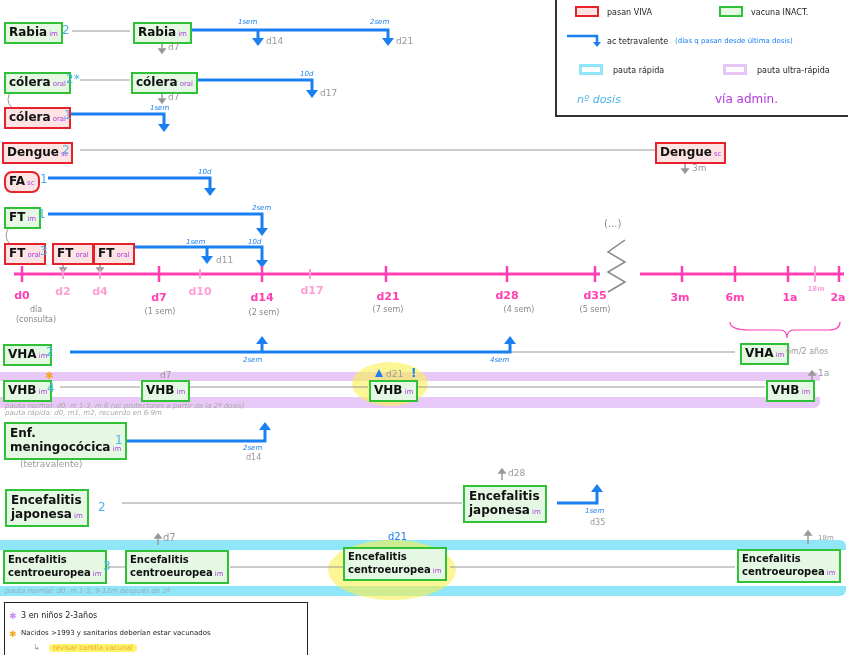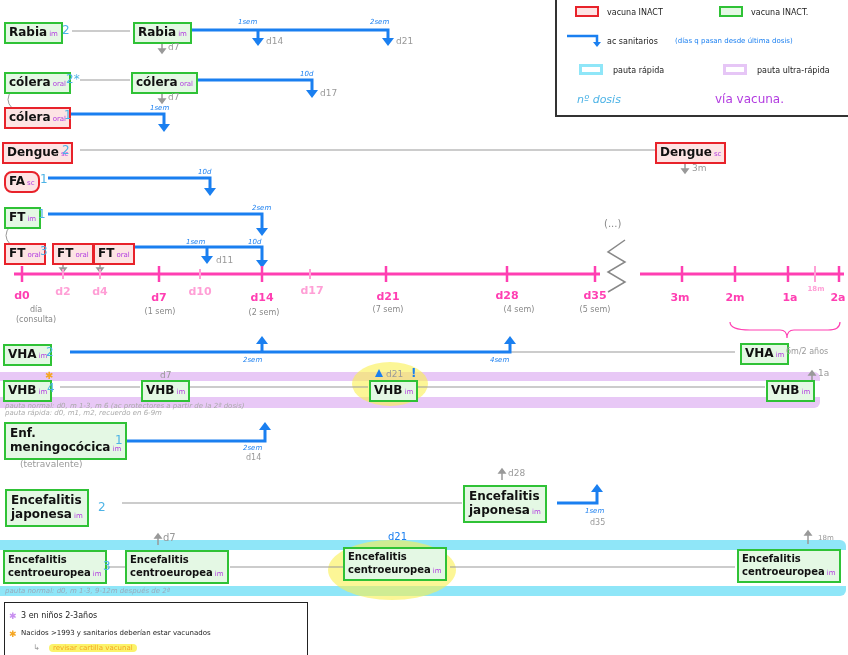--- a/index.html
+++ b/index.html
@@ -126,35 +126,35 @@
     <line x1="200" y1="269" x2="200" y2="279"></line>
     <line x1="310" y1="269" x2="310" y2="279"></line>
     <line x1="815" y1="266" x2="815" y2="282"></line>
   </g>
   <polyline points="625,240 608,252 625,262 608,272 625,282 608,292" stroke="#888" stroke-width="1.5" fill="none"></polyline>
   <path d="M730,322 Q730,330 750,330 L780,330 Q787,330 787,338 Q787,330 794,330 L828,330 Q840,330 840,322" stroke="#ff3fb2" stroke-width="1.2" fill="none"></path>
 </svg>
 
 <div class="legend">
   <div class="sw" style="left:18px;top:8px;border-color:#e8222a;background:#fde4e4;"></div>
-  <div class="lt" style="left:50px;top:10px;">vacuna INACT</div>
+  <div class="lt" style="left:50px;top:10px;">pasan VIVA</div>
   <div class="sw" style="left:162px;top:8px;border-color:#2fc236;background:#e4f8e4;"></div>
   <div class="lt" style="left:194px;top:10px;">vacuna INACT.</div>
   <svg class="abs" style="left:10px;top:35px;" width="36" height="16">
       <polyline points="0,3 30,3 30,10" stroke="#1a7ff0" stroke-width="2.5" fill="none"></polyline>
       <path d="M26,9 L34,9 L30,14 Z" fill="#1a7ff0"></path>
     </svg>
-  <div class="lt" style="left:50px;top:39px;">ac sanitarios</div>
+  <div class="lt" style="left:50px;top:39px;">ac tetravalente</div>
   <div class="lt" style="left:118px;top:39px;color:#1a7ff0;font-size:7px;">(días q pasan desde última dosis)</div>
   <div class="sw" style="left:22px;top:66px;border-color:#8fe6f8;background:#fff;border-width:3px;"></div>
   <div class="lt" style="left:56px;top:68px;">pauta rápida</div>
   <div class="sw" style="left:166px;top:66px;border-color:#e6c6f6;background:#fff;border-width:3px;"></div>
   <div class="lt" style="left:200px;top:68px;">pauta ultra-rápida</div>
   <div class="lt" style="left:20px;top:95px;color:#4db3e6;font-size:11px;font-style:italic;">nº dosis</div>
-  <div class="lt" style="left:158px;top:94px;color:#b23be0;font-size:12px;">vía vacuna.</div>
+  <div class="lt" style="left:158px;top:94px;color:#b23be0;font-size:12px;">vía admin.</div>
 </div>
 
 <div class="box inact" style="left:4px;top:22px;"><span>Rabia</span><span class="route">im</span></div>
 <div class="doses" style="left:62px;top:23px;">2</div>
 <div class="box inact" style="left:133px;top:22px;"><span>Rabia</span><span class="route">im</span></div>
 <div class="gray" style="left:168px;top:42px;">d7</div>
 <div class="blue-lbl" style="left:238px;top:18px;">1sem</div>
 <div class="gray" style="left:266px;top:36px;">d14</div>
 <div class="blue-lbl" style="left:370px;top:18px;">2sem</div>
 <div class="gray" style="left:396px;top:36px;">d21</div>
@@ -202,21 +202,21 @@
 <div class="tick-lbl" style="left:262px;top:291px;">d14</div>
 <div class="sub-lbl" style="left:264px;top:308px;">(2 sem)</div>
 <div class="tick-lbl light" style="left:312px;top:284px;">d17</div>
 <div class="tick-lbl" style="left:388px;top:290px;">d21</div>
 <div class="sub-lbl" style="left:388px;top:305px;">(7 sem)</div>
 <div class="tick-lbl" style="left:507px;top:289px;">d28</div>
 <div class="sub-lbl" style="left:507px;top:305px;padding-left:24px;">(4 sem)</div>
 <div class="tick-lbl" style="left:595px;top:289px;">d35</div>
 <div class="sub-lbl" style="left:595px;top:305px;">(5 sem)</div>
 <div class="tick-lbl" style="left:680px;top:291px;">3m</div>
-<div class="tick-lbl" style="left:735px;top:291px;">2m</div>
+<div class="tick-lbl" style="left:735px;top:291px;">6m</div>
 <div class="tick-lbl" style="left:790px;top:291px;">1a</div>
 <div class="tick-lbl light" style="left:816px;top:285px;font-size:7px;">18m</div>
 <div class="tick-lbl" style="left:838px;top:291px;">2a</div>
 
 <div class="box inact" style="left:3px;top:344px;"><span>VHA</span><span class="route">im</span></div>
 <div class="doses" style="left:46px;top:345px;">2</div>
 <div class="blue-lbl" style="left:243px;top:356px;">2sem</div>
 <div class="blue-lbl" style="left:490px;top:356px;">4sem</div>
 <div class="box inact" style="left:740px;top:343px;"><span>VHA</span><span class="route">im</span></div>
 <div class="gray" style="left:786px;top:347px;font-size:8px;">6m/2 años</div>

